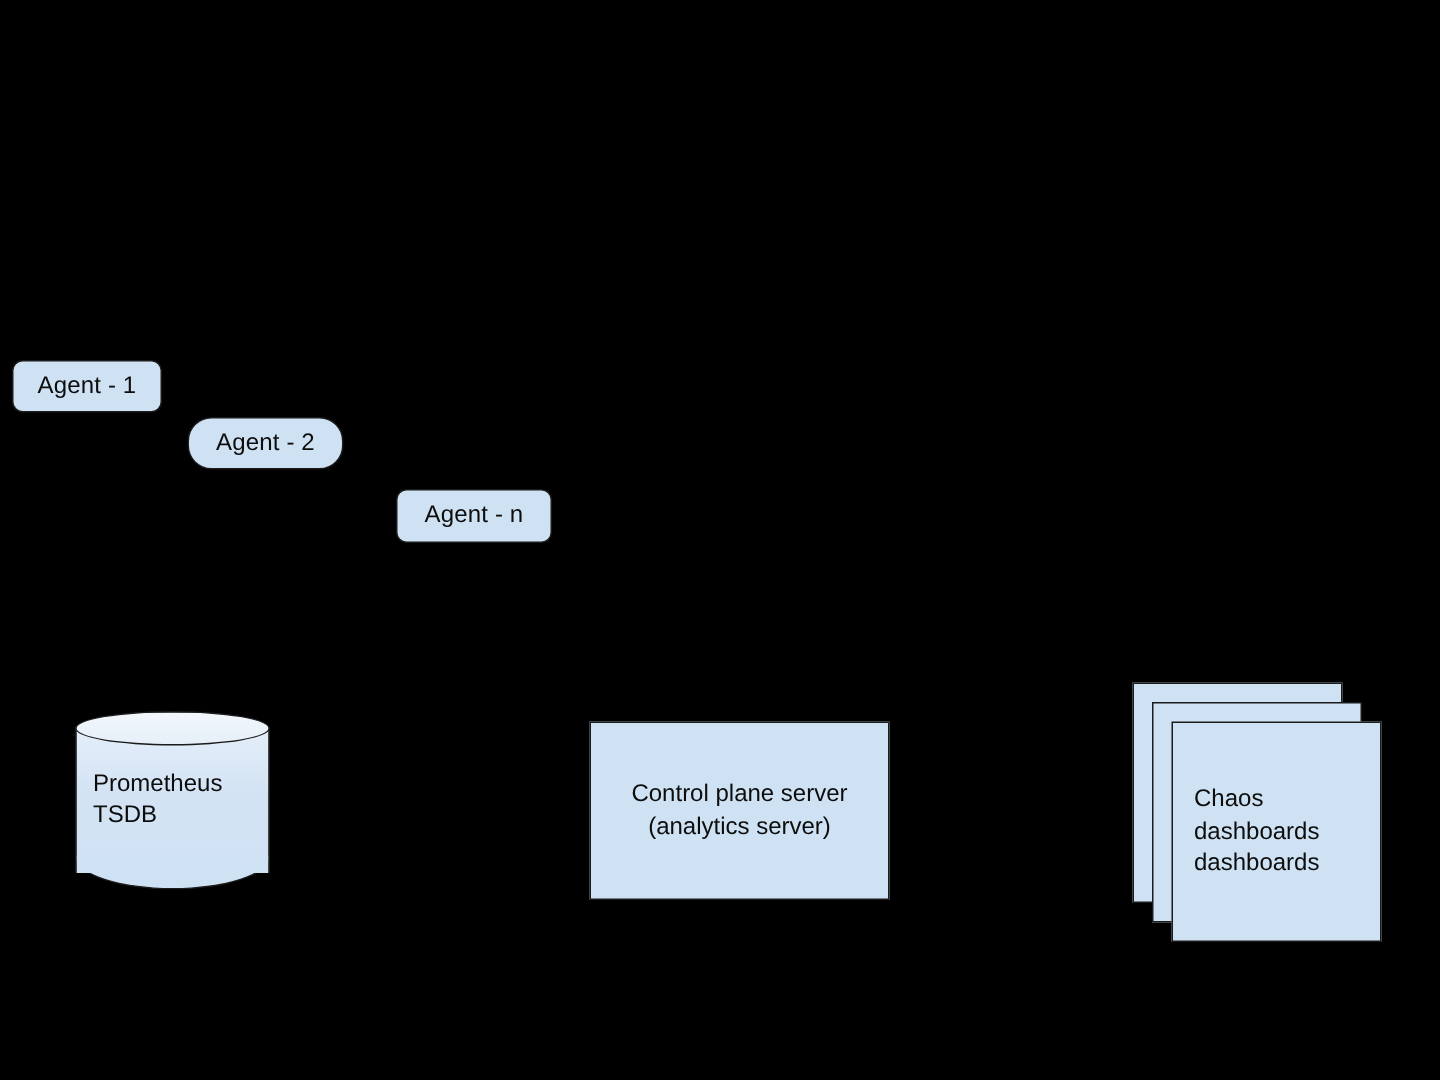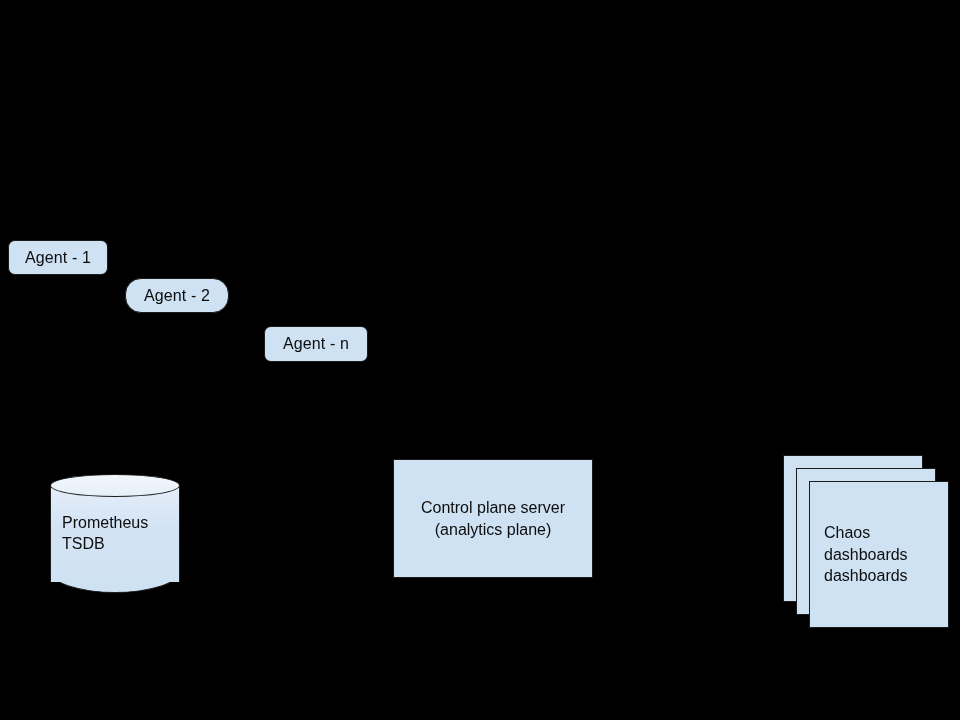--- a/index.html
+++ b/index.html
@@ -105,21 +105,20 @@
     line-height: 1.35;
     white-space: nowrap;
   }
 
   
   .stack-card {
     position: absolute;
     box-sizing: border-box;
     background: #cfe2f3;
     border: 1px solid #1b1b1b;
-    margin-left: 28px;
   }
   .stack-front {
     display: flex;
     flex-direction: column;
     align-items: flex-start;
     justify-content: center;
     padding-left: 14px;
     color: #0d0d0d;
     font-size: 16px;
     line-height: 1.35;
@@ -158,23 +157,23 @@
   <div class="cylinder" id="datastore" style="left: 50px; top: 474px; width: 130px; height: 119px;">
     <div class="cyl-bottom"></div>
     <div class="cyl-body"></div>
     <div class="cyl-top"></div>
     <div class="cyl-label">
       <span>Prometheus</span>
       <span>TSDB</span>
     </div>
   </div>
 
-  <div class="proc-box" id="control-plane" style="left: 393px; top: 459px; width: 200px; height: 119px;">
+  <div class="proc-box" id="control-plane" style="left: 393px; top: 481px; width: 200px; height: 119px;">
     <span>Control plane server</span>
-    <span>(analytics plane)</span>
+    <span>(analytics server)</span>
   </div>
 
   <div class="connector-line" id="conn-line" style="left: 700px; top: 537px; width: 46px;"></div>
   <div class="arrowhead" id="conn-arrow" style="left: 745px; top: 531px;"></div>
 
   <div class="stack-card" id="dash-0" style="left: 755px; top: 455px; width: 140px; height: 147px;"></div>
   <div class="stack-card" id="dash-1" style="left: 768px; top: 468px; width: 140px; height: 147px;"></div>
   <div class="stack-card stack-front" id="dash-2" style="left: 781px; top: 481px; width: 140px; height: 147px;">
     <span>Chaos</span>
     <span>dashboards</span>

